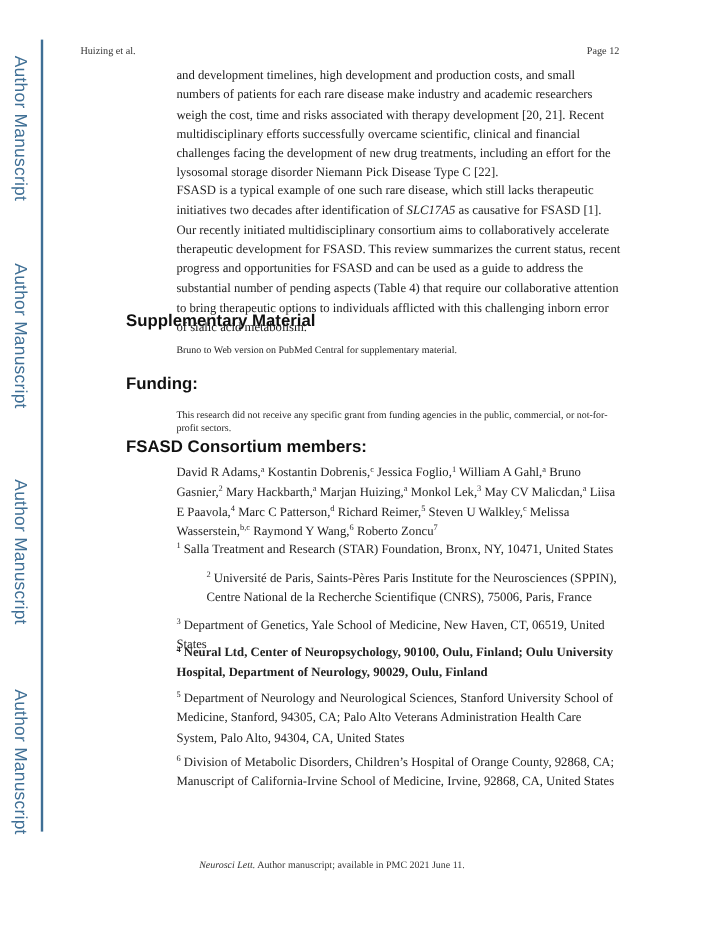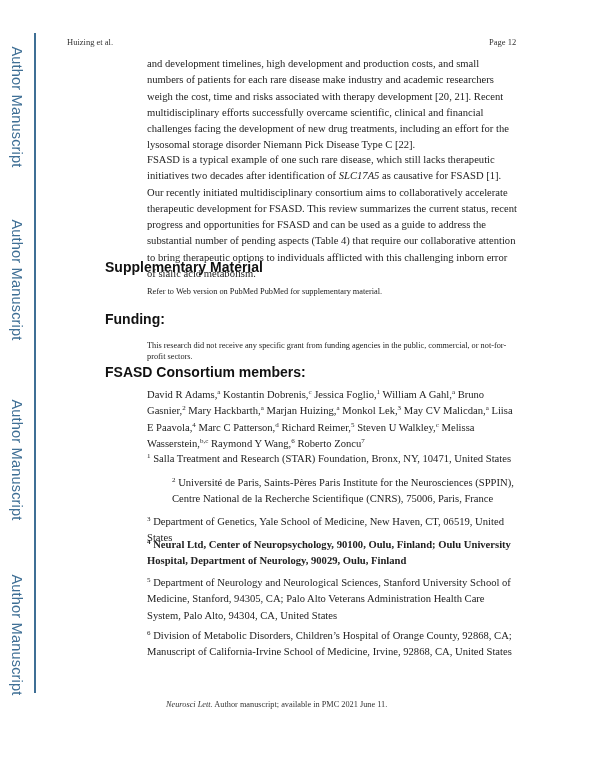--- a/index.html
+++ b/index.html
@@ -6,21 +6,21 @@
   body { width: 600px; height: 776px; position: relative; overflow: hidden; font-family: "Liberation Serif", serif; color: #222; }
   .side-line { position: absolute; left: 34px; top: 33px; width: 2px; height: 660px; background: #3f6f95; }
   .side-label { position: absolute; left: 4px; width: 26px; height: 140px; display: flex; align-items: center; justify-content: center; }
   .side-label span { display: inline-block; transform: rotate(90deg); white-space: nowrap; font-family: "Liberation Sans", sans-serif; font-size: 14.5px; color: #3f6f95; letter-spacing: 0.2px; }
   .header-left { position: absolute; left: 67px; top: 37px; font-size: 8.5px; color: #333; }
   .header-right { position: absolute; left: 489px; top: 37px; font-size: 8.5px; color: #333; }
   .body-para { position: absolute; left: 147px; width: 370px; font-size: 10.6px; line-height: 16.3px; color: #222; }
   .h2 { position: absolute; left: 105px; font-family: "Liberation Sans", sans-serif; font-weight: bold; font-size: 14px; color: #111; }
   .small-para { position: absolute; left: 147px; width: 370px; font-size: 8.3px; line-height: 11px; color: #222; }
   .sup { font-size: 7px; vertical-align: 4px; line-height: 0; }
-  .footer { position: absolute; left: 166px; top: 700px; font-size: 8.3px; color: #333; text-align: center; }
+  .footer { position: absolute; left: 166px; top: 716px; font-size: 8.3px; color: #333; text-align: center; }
   .footer i { font-style: italic; }
 </style>
 </head>
 <body>
 
 <div class="side-line"></div>
 <div class="side-label" style="top:37px">
     <span>Author Manuscript</span>
   </div>
 <div class="side-label" style="top:210px">
@@ -34,21 +34,21 @@
   </div>
 
 <div class="header-left">Huizing et al.</div>
 <div class="header-right">Page 12</div>
 
 <div class="body-para" style="top:56px">and development timelines, high development and production costs, and small numbers of patients for each rare disease make industry and academic researchers weigh the cost, time and risks associated with therapy development [20, 21]. Recent multidisciplinary efforts successfully overcame scientific, clinical and financial challenges facing the development of new drug treatments, including an effort for the lysosomal storage disorder Niemann Pick Disease Type C [22].</div>
 
 <div class="body-para" style="top:152px"><span>FSASD is a typical example of one such rare disease, which still lacks therapeutic initiatives two decades after identification of </span><i>SLC17A5</i><span> as causative for FSASD [1]. Our recently initiated multidisciplinary consortium aims to collaboratively accelerate therapeutic development for FSASD. This review summarizes the current status, recent progress and opportunities for FSASD and can be used as a guide to address the substantial number of pending aspects (Table 4) that require our collaborative attention to bring therapeutic options to individuals afflicted with this challenging inborn error of sialic acid metabolism.</span></div>
 
 <div class="h2" style="top:259px">Supplementary Material</div>
-<div class="small-para" style="top:286px">Refer to Web version on PubMed PubMed for supplementary material.</div>
+<div class="small-para" style="top:286px">Bruno to Web version on PubMed Central for supplementary material.</div>
 
 <div class="h2" style="top:311px">Funding:</div>
 <div class="small-para" style="top:340px">This research did not receive any specific grant from funding agencies in the public, commercial, or not-for-profit sectors.</div>
 
 <div class="h2" style="top:364px">FSASD Consortium members:</div>
 
 <div class="body-para" style="top:387px" id="members"><span>David R Adams,</span><span class="sup">a</span> <span>Kostantin Dobrenis,</span><span class="sup">c</span> <span>Jessica Foglio,</span><span class="sup">1</span> <span>William A Gahl,</span><span class="sup">a</span> <span>Bruno Gasnier,</span><span class="sup">2</span> <span>Mary Hackbarth,</span><span class="sup">a</span> <span>Marjan Huizing,</span><span class="sup">a</span> <span>Monkol Lek,</span><span class="sup">3</span> <span>May CV Malicdan,</span><span class="sup">a</span> <span>Liisa E Paavola,</span><span class="sup">4</span> <span>Marc C Patterson,</span><span class="sup">d</span> <span>Richard Reimer,</span><span class="sup">5</span> <span>Steven U Walkley,</span><span class="sup">c</span> <span>Melissa Wasserstein,</span><span class="sup">b,c</span> <span>Raymond Y Wang,</span><span class="sup">6</span> <span>Roberto Zoncu</span><span class="sup">7</span></div>
 
 <div id="affiliations">
     <div class="body-para" style="top: 451px;"><span class="sup">1</span><span> Salla Treatment and Research (STAR) Foundation, Bronx, NY, 10471, United States</span></div>

